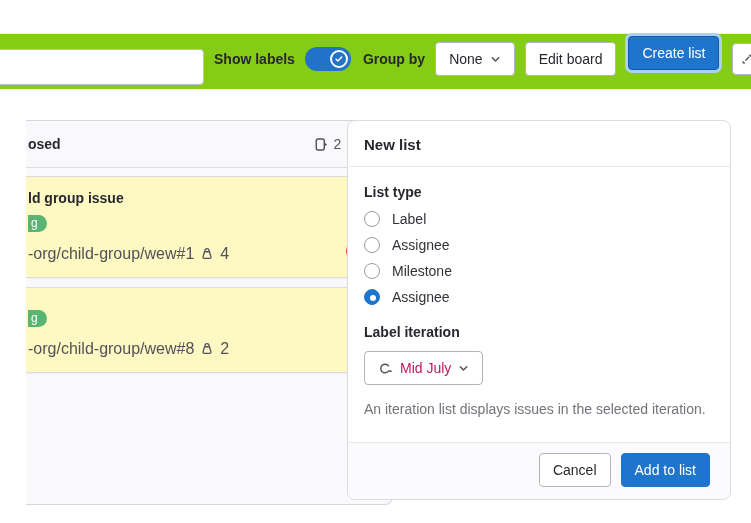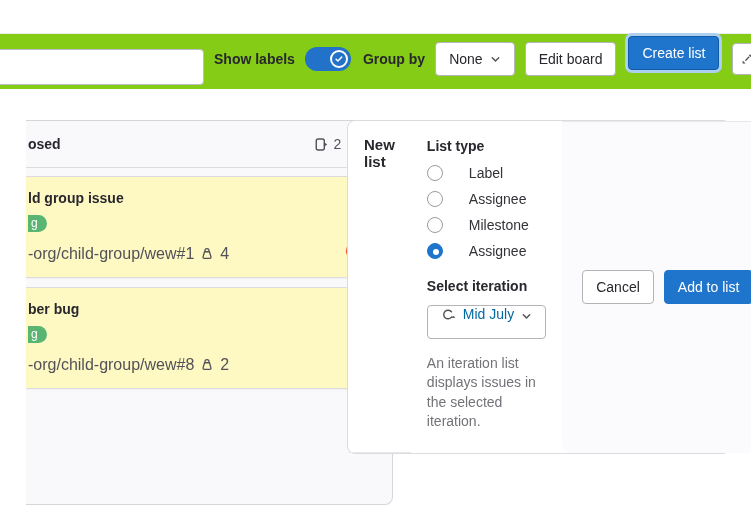--- a/index.html
+++ b/index.html
@@ -28,30 +28,30 @@
   .column-meta .num{margin-right:8px;}
   .cards{padding:8px 8px 8px 0;}
   .card{position:relative;background:#fef9c3;border:1px solid #dcdcde;border-left:none;border-radius:0 8px 8px 0;padding:13px 12px 14px 2px;margin-bottom:9px;box-shadow:0 1px 2px rgba(31,30,36,.04);}
   .card-title{font-size:14px;font-weight:700;color:#28272d;white-space:nowrap;overflow:hidden;}
   .label-pill{display:inline-block;margin-top:9px;background:#5ab573;color:#fff;font-size:12px;line-height:17px;padding:0 9px 0 3px;border-radius:0 10px 10px 0;}
   .card-meta{margin-top:13px;display:flex;align-items:center;gap:6px;color:#535158;font-size:16px;white-space:nowrap;}
   .gray-icon{color:#535158;flex:none;}
   .avatar{position:absolute;right:11px;bottom:13px;width:26px;height:26px;border-radius:50%;overflow:hidden;}
 
   
-  .panel{position:absolute;left:347px;top:120px;width:384px;height:334px;background:#fff;border:1px solid #dcdcde;border-radius:8px;box-sizing:border-box;display:flex;flex-direction:row;}
+  .panel{position:absolute;left:347px;top:120px;width:384px;height:380px;background:#fff;border:1px solid #dcdcde;border-radius:8px;box-sizing:border-box;display:flex;flex-direction:column;}
   .panel-header{padding:15px 16px 13px;font-size:15px;font-weight:700;color:#28272d;border-bottom:1px solid #e8e8ea;}
   .panel-body{padding:17px 16px 0;flex:1;}
   .section-label{font-weight:700;font-size:14px;color:#28272d;margin:0 0 11px;}
-  .radio-row{display:flex;align-items:center;gap:26px;margin-bottom:10px;font-size:14px;color:#333238;cursor:pointer;}
+  .radio-row{display:flex;align-items:center;gap:12px;margin-bottom:10px;font-size:14px;color:#333238;cursor:pointer;}
   .radio{width:16px;height:16px;border-radius:50%;border:1px solid #9b9ba0;background:#fff;box-sizing:border-box;flex:none;}
   .radio.checked{background:#1f75cb;border-color:#1f75cb;position:relative;}
   .radio.checked::after{content:"";position:absolute;left:5px;top:5px;width:6px;height:6px;background:#fff;border-radius:50%;}
   .select-label{margin-top:19px;}
-  .dropdown-btn{color:#0369a1;align-items:flex-end;}
+  .dropdown-btn{color:#be185d;}
   .help{margin:15px 0 16px;font-size:14px;color:#737278;line-height:1.38;max-width:345px;}
   .panel-footer{padding:10px 20px 12px;background:#fbfafd;border-top:1px solid #e8e8ea;display:flex;justify-content:flex-end;align-items:center;gap:10px;border-radius:0 0 8px 8px;}
 </style>
 </head>
 <body>
 
 <div class="topbar">
   <input class="filter-input" value="" style="">
   <div class="tb-controls">
     <span class="bold-label">Show labels</span>
@@ -128,21 +128,20 @@
           </g>
           <circle cx="13" cy="13" r="4.2" fill="#e8432b"></circle>
           <g stroke="#fff" stroke-width="0.9">
             <path d="M10 11.5h6M10 13h6M10 14.5h6M11.5 10v6M13 10v6M14.5 10v6"></path>
           </g>
         </svg>
       </span>
     </div>
 
     <div class="card">
-      <div class="card-title">ber bug</div>
       <span class="label-pill">g</span>
       <div class="card-meta">
         <span>-org/child-group/wew#8</span>
         <span class="gray-icon">
           <svg width="14" height="14" viewBox="0 0 16 16">
             <path d="M5.9 5a2.3 2.3 0 1 1 4.2 0" fill="none" stroke="currentColor" stroke-width="1.5"></path>
             <path d="M5.2 5.4h5.6l1.7 5.9a1.3 1.3 0 0 1-1.25 1.66H4.75A1.3 1.3 0 0 1 3.5 11.3z" fill="none" stroke="currentColor" stroke-width="1.5" stroke-linejoin="round"></path>
           </svg>
         </span>
         <span>2</span>
@@ -167,21 +166,21 @@
     </label>
     <label class="radio-row">
       <span class="radio"></span>
       <span>Milestone</span>
     </label>
     <label class="radio-row">
       <span class="radio checked"></span>
       <span>Assignee</span>
     </label>
 
-    <div class="section-label select-label">Select iteration</div>
+    <div class="section-label select-label">Label iteration</div>
     <button class="btn dropdown-btn">
       <span class="gray-icon">
         <svg width="15" height="15" viewBox="0 0 16 16">
           <path d="M11.2 5.2A4.6 4.6 0 1 0 11.2 10.8" fill="none" stroke="currentColor" stroke-width="1.5" stroke-linecap="round"></path>
           <path d="M11.2 10.8h2.1" stroke="currentColor" stroke-width="1.5" stroke-linecap="round"></path>
           <path d="M13 9.7l2.4 1.1-2.4 1.1z" fill="currentColor"></path>
         </svg>
       </span>
       <span>Mid July</span>
       <span class="chev">

